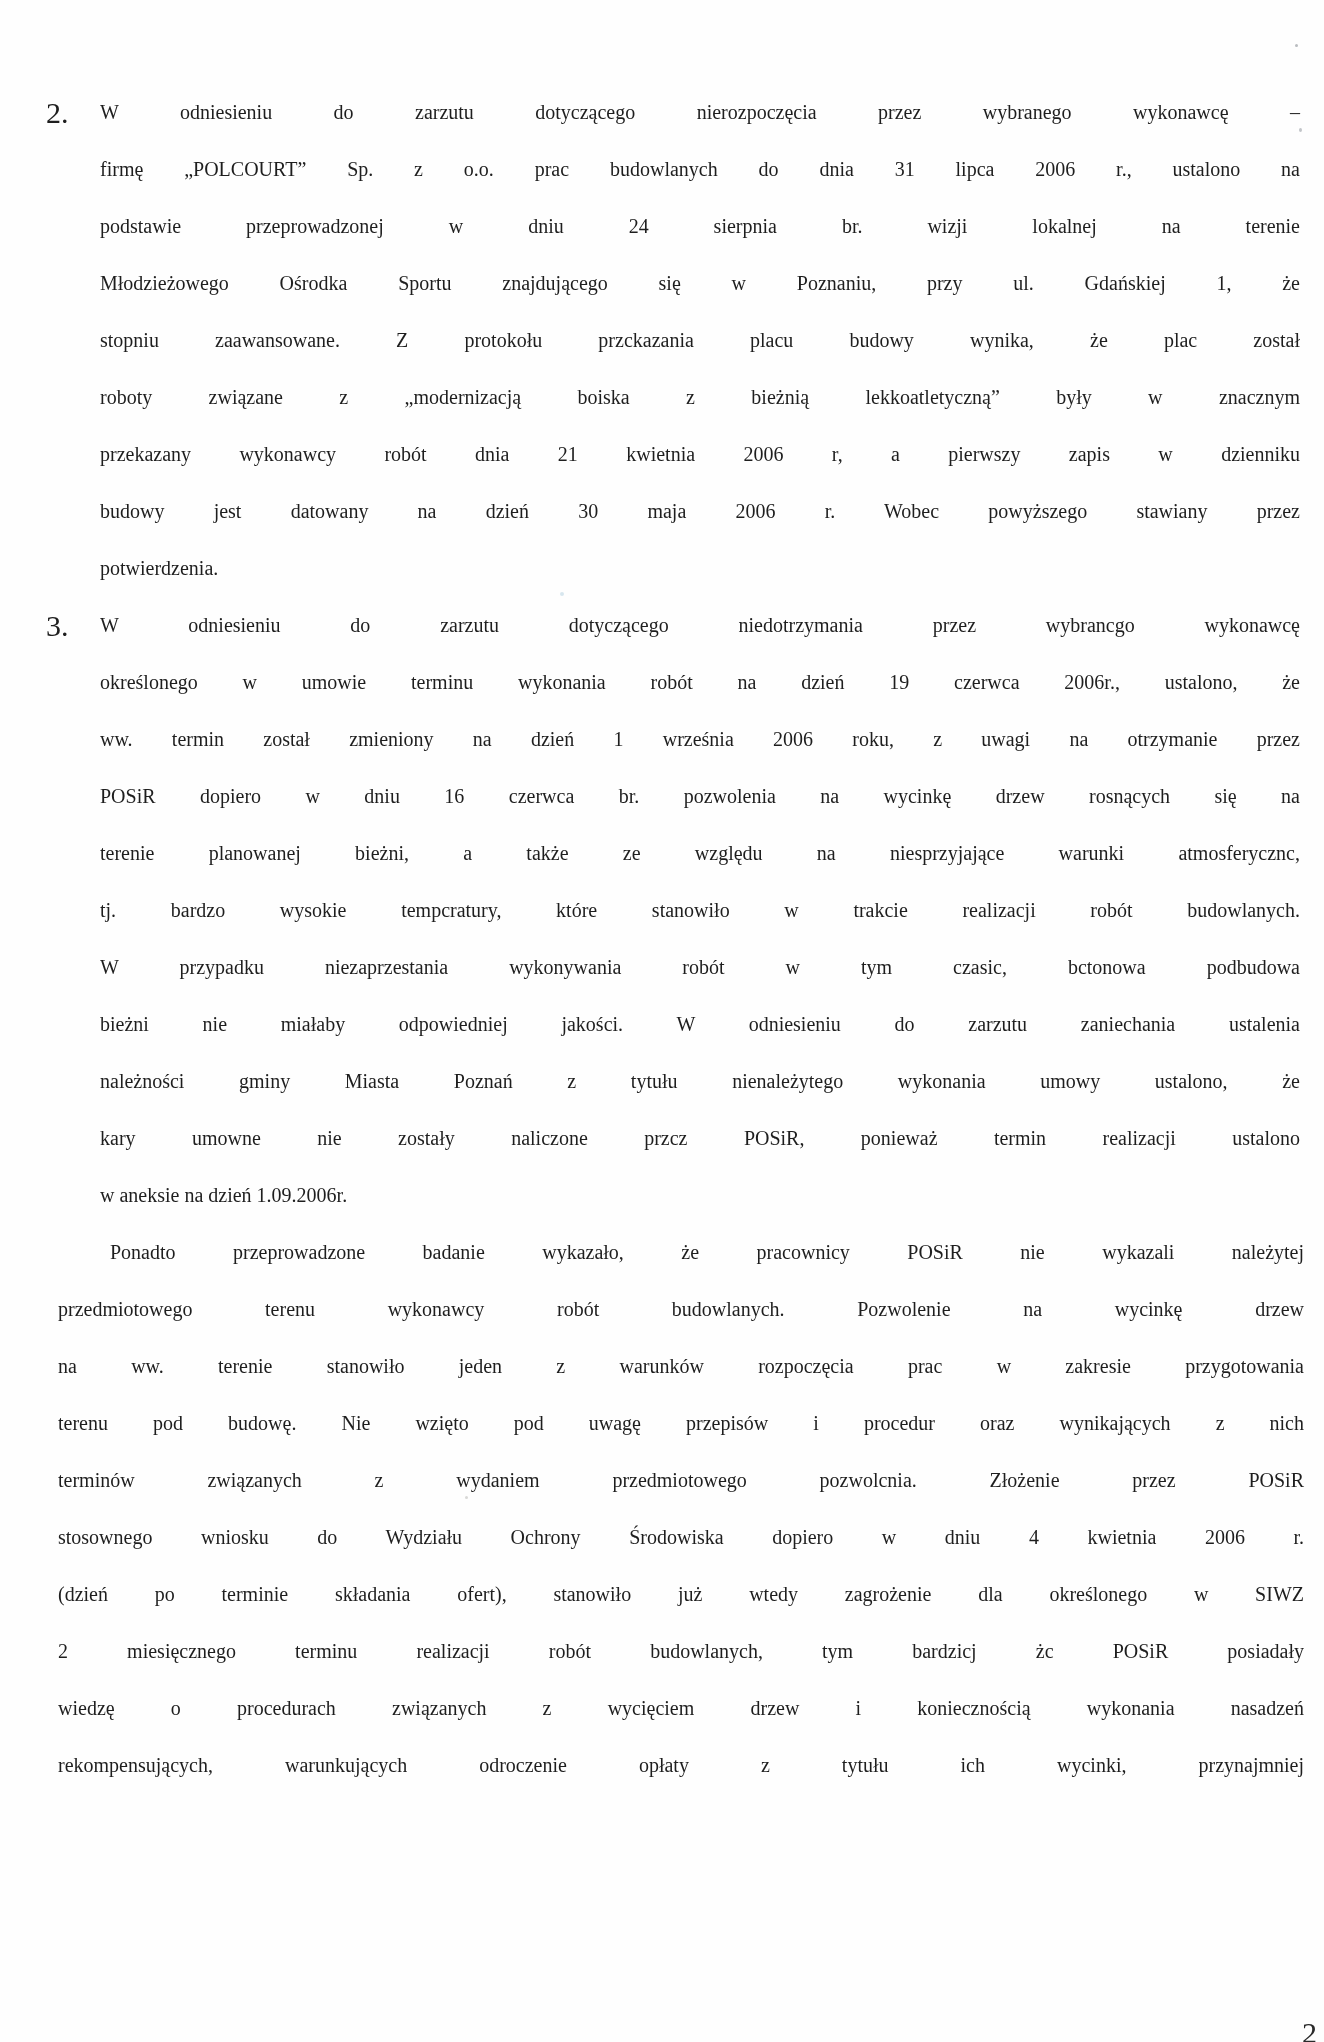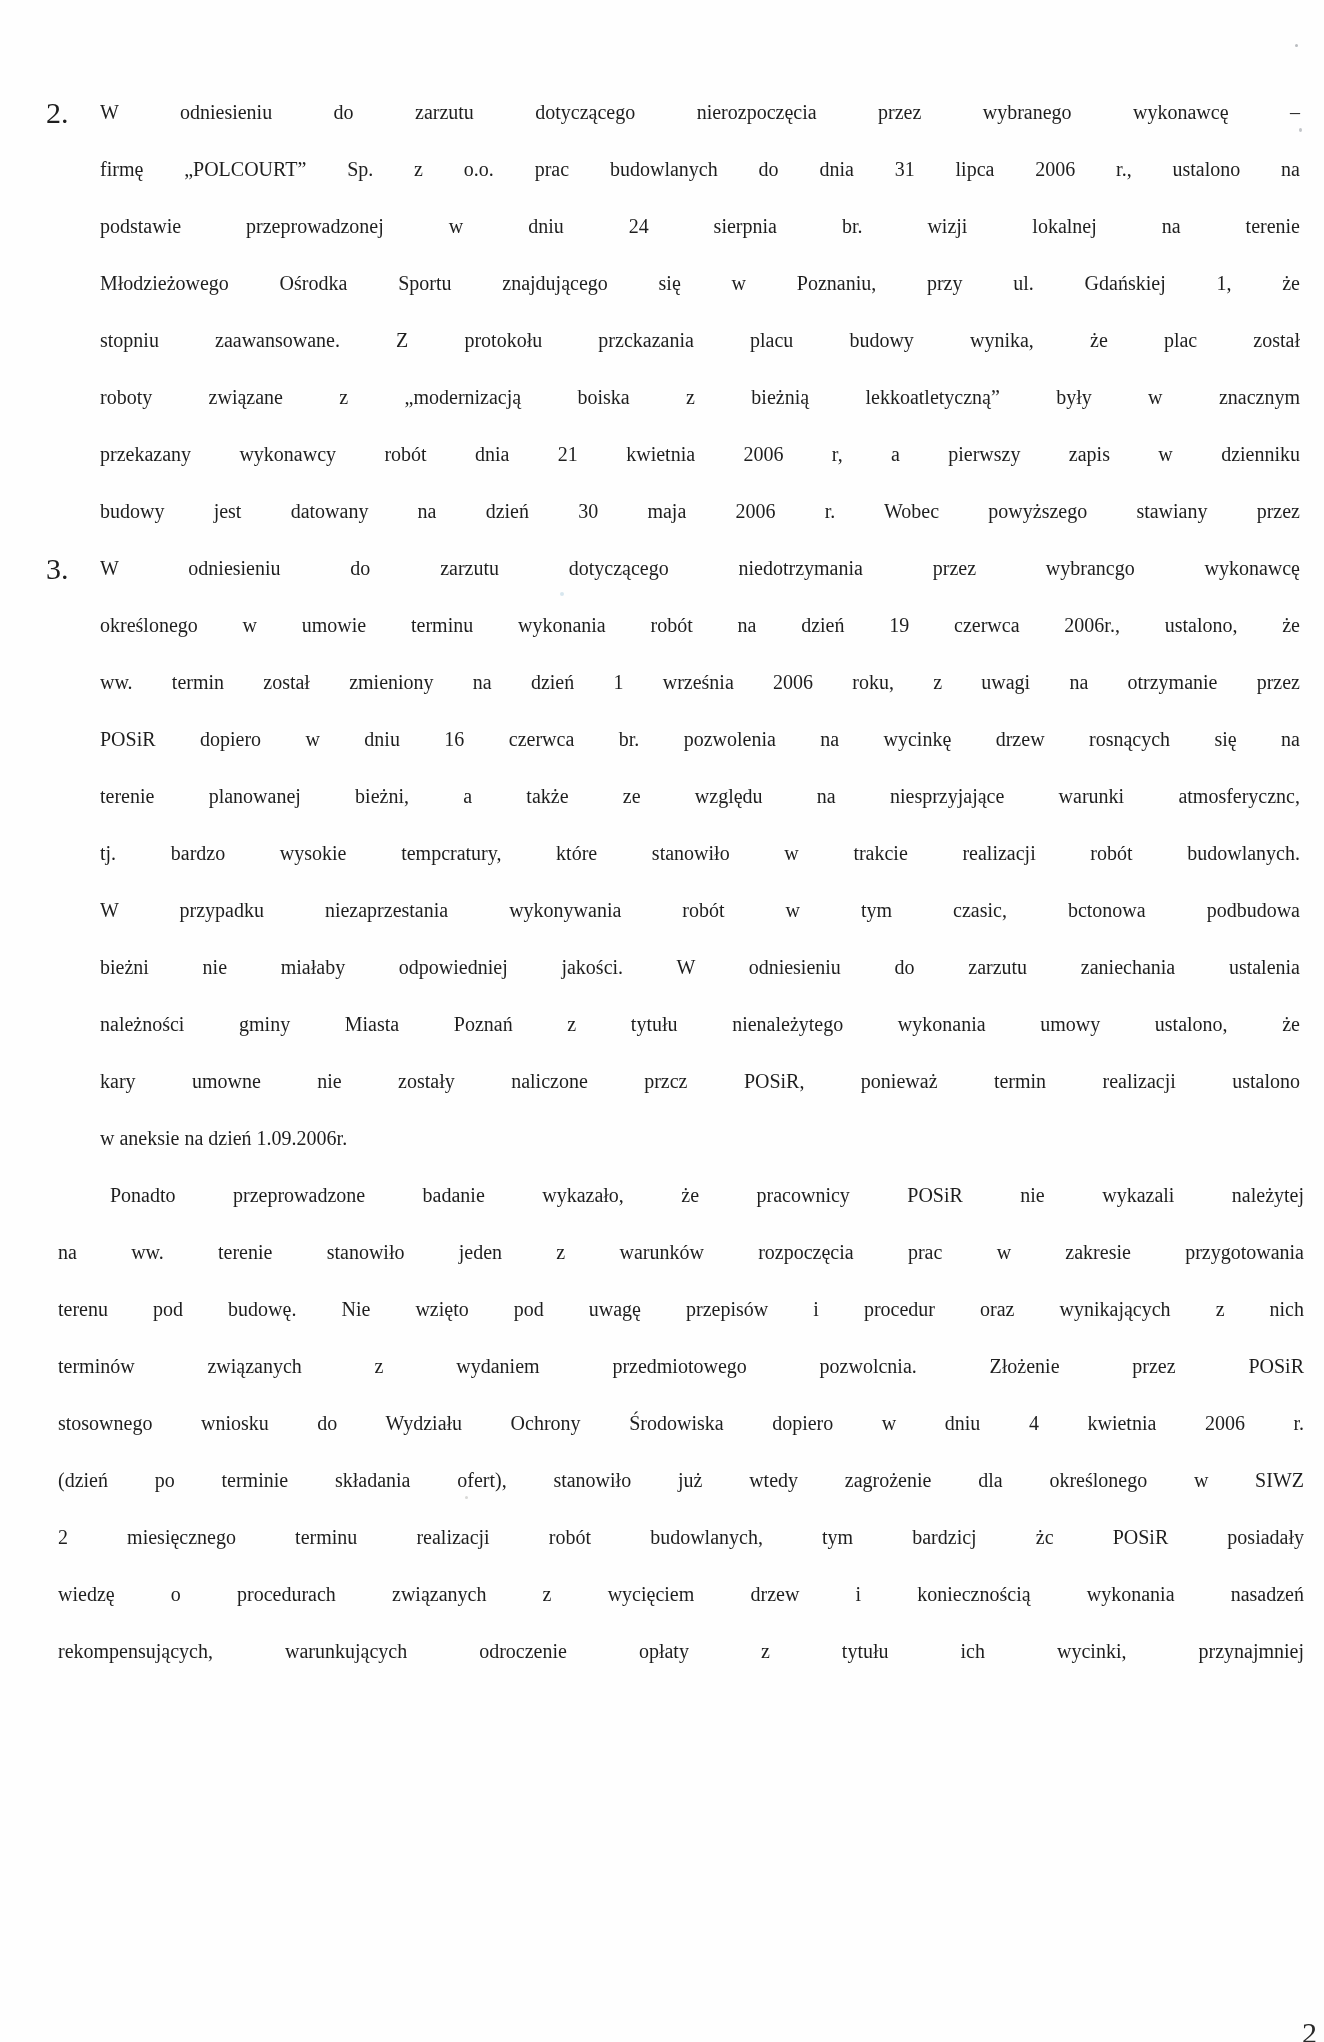--- a/index.html
+++ b/index.html
@@ -48,39 +48,41 @@
     <div class="list-item">
       <span class="item-num">2.</span>
       <div class="ln">W odniesieniu do zarzutu dotyczącego nierozpoczęcia przez wybranego wykonawcę –</div>
       <div class="ln">firmę „POLCOURT” Sp. z o.o. prac budowlanych do dnia 31 lipca 2006 r., ustalono na</div>
       <div class="ln">podstawie przeprowadzonej w dniu 24 sierpnia br. wizji lokalnej na terenie</div>
       <div class="ln">Młodzieżowego Ośrodka Sportu znajdującego się w Poznaniu, przy ul. Gdańskiej 1, że</div>
       <div class="ln">stopniu zaawansowane. Z protokołu przckazania placu budowy wynika, że plac został</div>
       <div class="ln">roboty związane z „modernizacją boiska z bieżnią lekkoatletyczną” były w znacznym</div>
       <div class="ln">przekazany wykonawcy robót dnia 21 kwietnia 2006 r, a pierwszy zapis w dzienniku</div>
       <div class="ln">budowy jest datowany na dzień 30 maja 2006 r. Wobec powyższego stawiany przez</div>
+      <div class="ln end">potwierdzenia.</div>
     </div>
 
     <div class="list-item">
       <span class="item-num">3.</span>
       <div class="ln">W odniesieniu do zarzutu dotyczącego niedotrzymania przez wybrancgo wykonawcę</div>
       <div class="ln">określonego w umowie terminu wykonania robót na dzień 19 czerwca 2006r., ustalono, że</div>
       <div class="ln">ww. termin został zmieniony na dzień 1 września 2006 roku, z uwagi na otrzymanie przez</div>
       <div class="ln">POSiR dopiero w dniu 16 czerwca br. pozwolenia na wycinkę drzew rosnących się na</div>
       <div class="ln">terenie planowanej bieżni, a także ze względu na niesprzyjające warunki atmosferycznc,</div>
       <div class="ln">tj. bardzo wysokie tempcratury, które stanowiło w trakcie realizacji robót budowlanych.</div>
       <div class="ln">W przypadku niezaprzestania wykonywania robót w tym czasic, bctonowa podbudowa</div>
       <div class="ln">bieżni nie miałaby odpowiedniej jakości. W odniesieniu do zarzutu zaniechania ustalenia</div>
       <div class="ln">należności gminy Miasta Poznań z tytułu nienależytego wykonania umowy ustalono, że</div>
       <div class="ln">kary umowne nie zostały naliczone przcz POSiR, ponieważ termin realizacji ustalono</div>
       <div class="ln end">w aneksie na dzień 1.09.2006r.</div>
     </div>
 
     <div class="closing">
       <div class="ln indent">Ponadto przeprowadzone badanie wykazało, że pracownicy POSiR nie wykazali należytej</div>
+      <div class="ln">przedmiotowego terenu wykonawcy robót budowlanych. Pozwolenie na wycinkę drzew</div>
       <div class="ln">na ww. terenie stanowiło jeden z warunków rozpoczęcia prac w zakresie przygotowania</div>
       <div class="ln">terenu pod budowę. Nie wzięto pod uwagę przepisów i procedur oraz wynikających z nich</div>
       <div class="ln">terminów związanych z wydaniem przedmiotowego pozwolcnia. Złożenie przez POSiR</div>
       <div class="ln">stosownego wniosku do Wydziału Ochrony Środowiska dopiero w dniu 4 kwietnia 2006 r.</div>
       <div class="ln">(dzień po terminie składania ofert), stanowiło już wtedy zagrożenie dla określonego w SIWZ</div>
       <div class="ln">2 miesięcznego terminu realizacji robót budowlanych, tym bardzicj żc POSiR posiadały</div>
       <div class="ln">wiedzę o procedurach związanych z wycięciem drzew i koniecznością wykonania nasadzeń</div>
       <div class="ln">rekompensujących, warunkujących odroczenie opłaty z tytułu ich wycinki, przynajmniej</div>
     </div>
 

